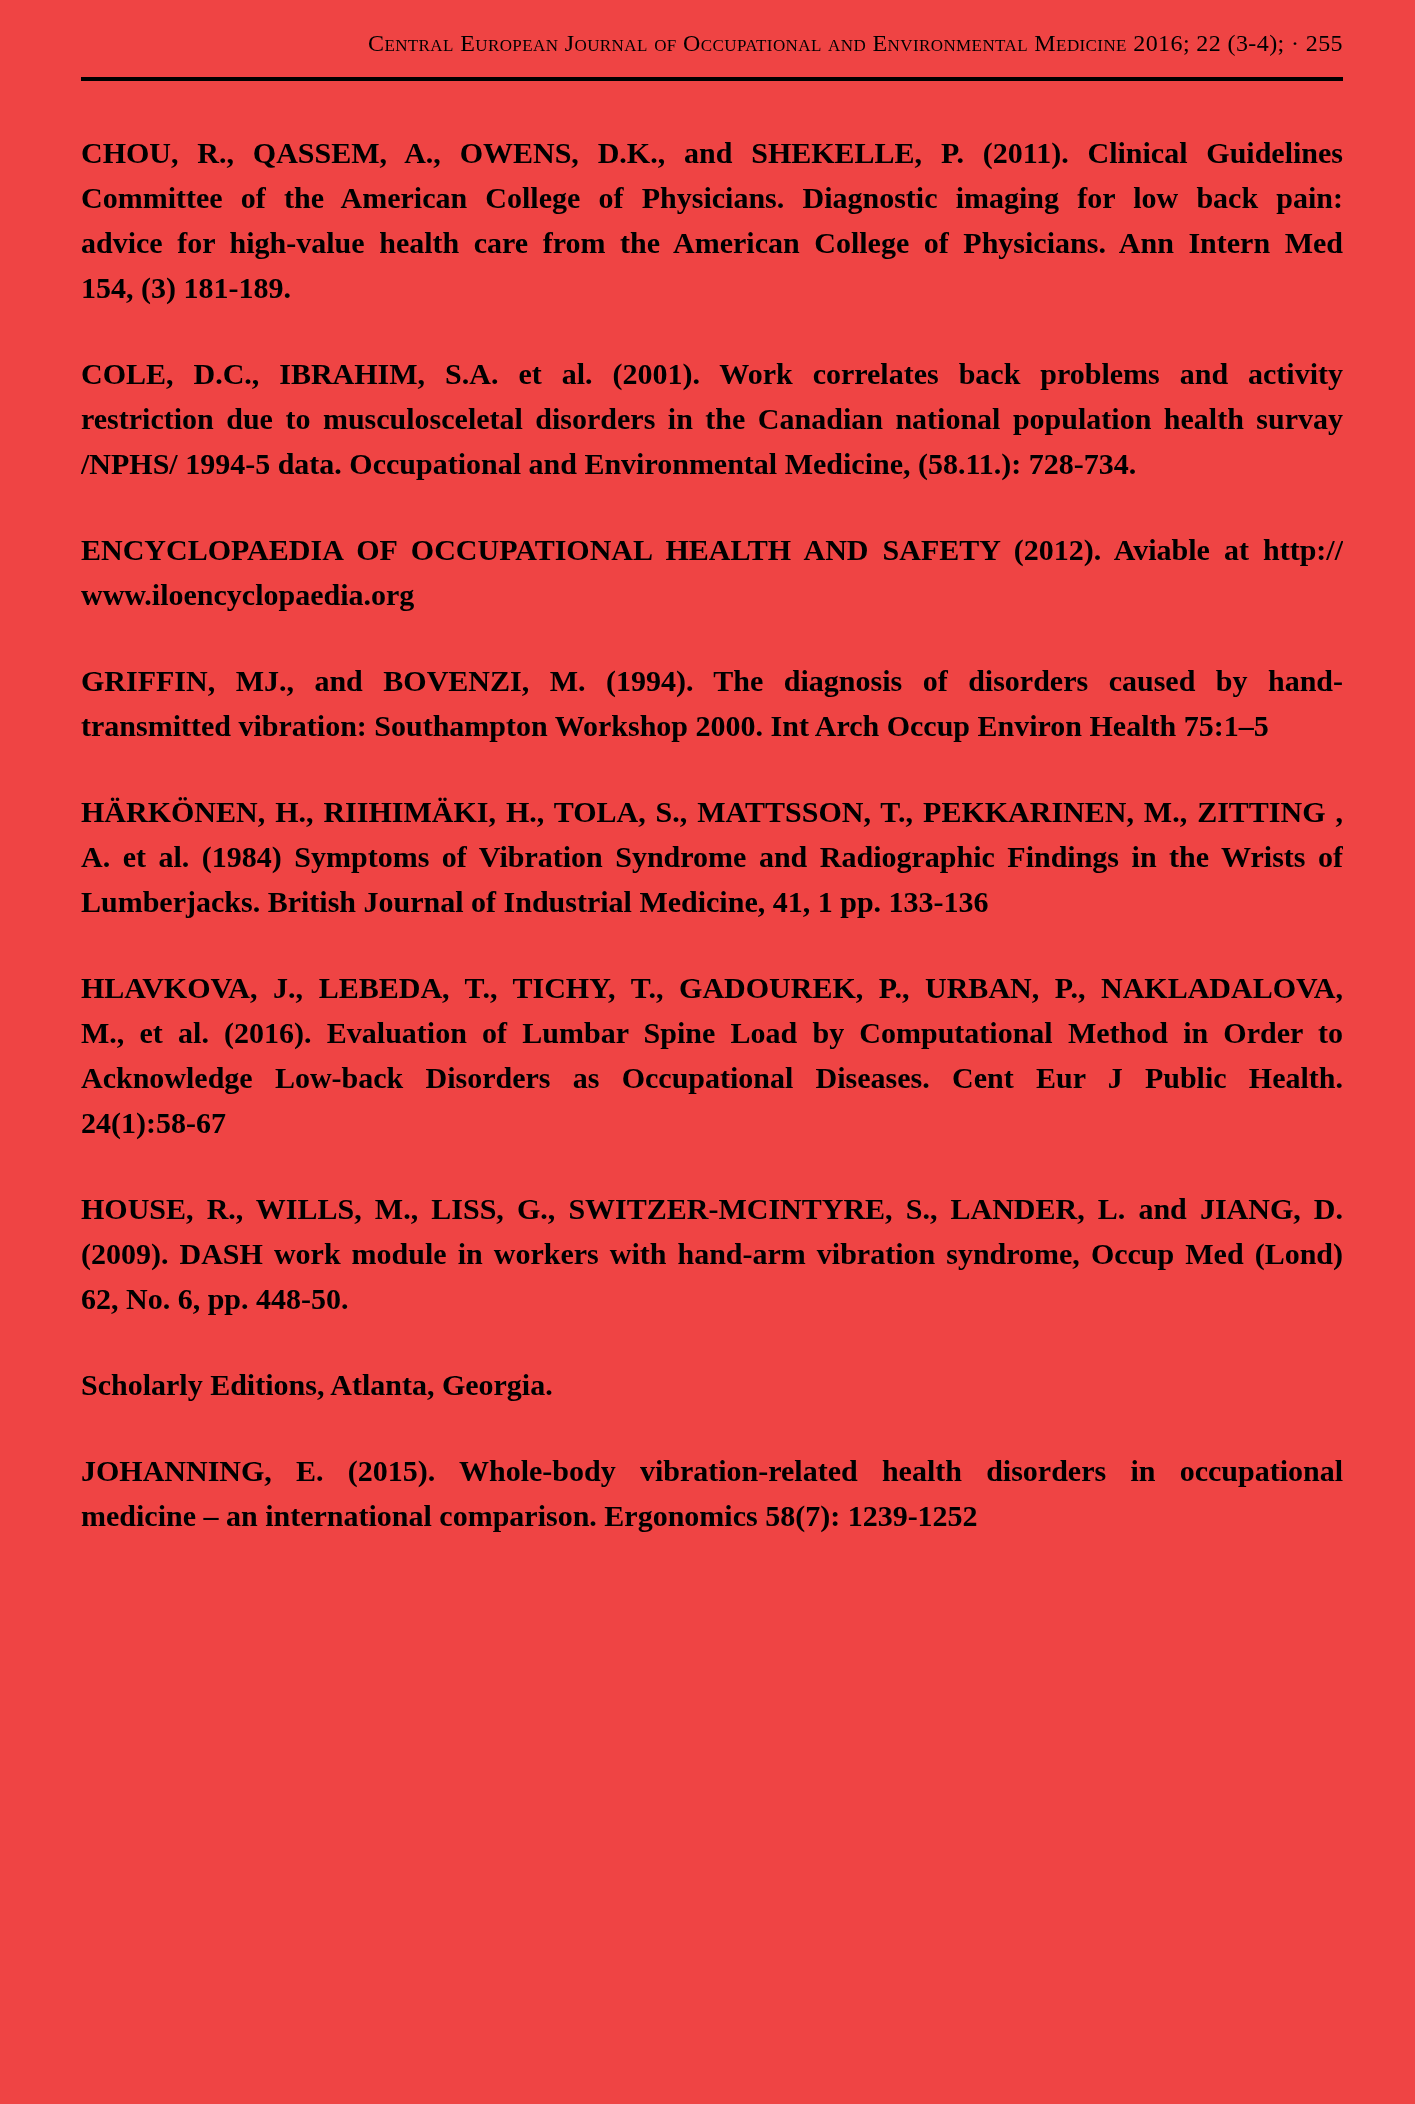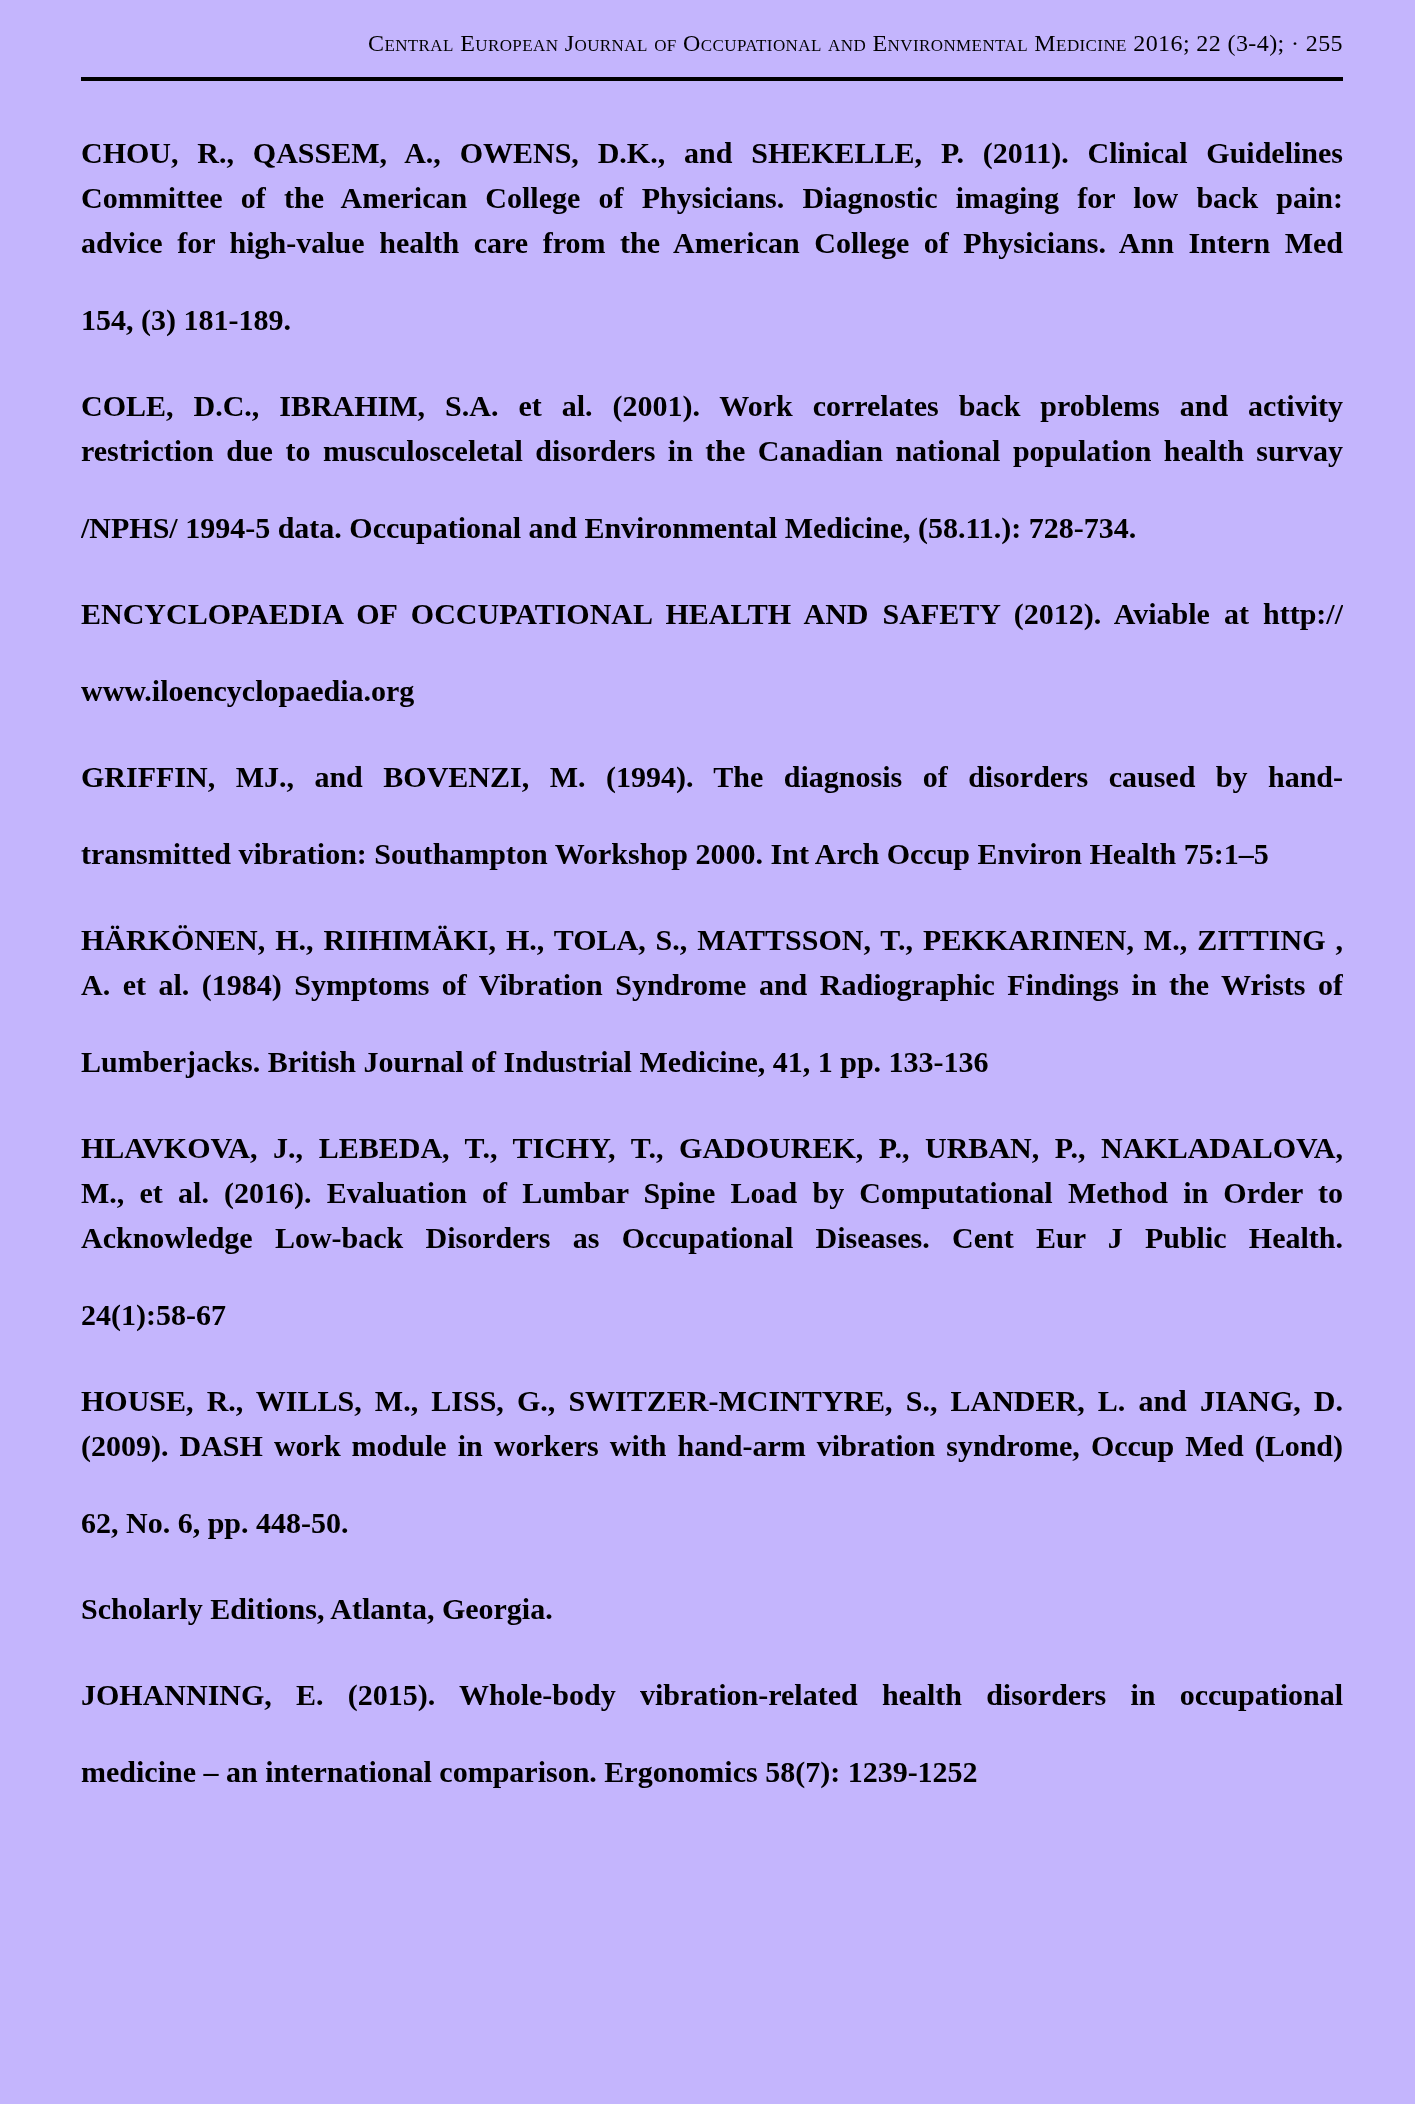--- a/index.html
+++ b/index.html
@@ -4,21 +4,21 @@
 <style>
   html, body {
     margin: 0;
     padding: 0;
     background: #ffffff;
   }
   .page {
     position: relative;
     width: 1415px;
     height: 2104px;
-    background: #c4b5fd;
+    background: #ef4444;
     color: #000000;
     font-family: "Liberation Serif", "DejaVu Serif", serif;
     overflow: hidden;
   }
   .header-text {
     position: absolute;
     left: 81px;
     right: 72px;
     top: 30px;
     text-align: right;
@@ -49,21 +49,20 @@
     font-size: 30px;
     line-height: 45px;
     height: 45px;
     overflow: hidden;
     text-align: justify;
     text-align-last: justify;
   }
   .ref-line.last {
     text-align: left;
     text-align-last: left;
-    margin-top: 32px;
   }
 </style>
 </head>
 <body>
 
 <div class="page">
   <header>
     <div class="header-text">Central European Journal of Occupational and Environmental Medicine 2016; 22 (3-4); · 255</div>
     <div class="header-rule"></div>
   </header>

